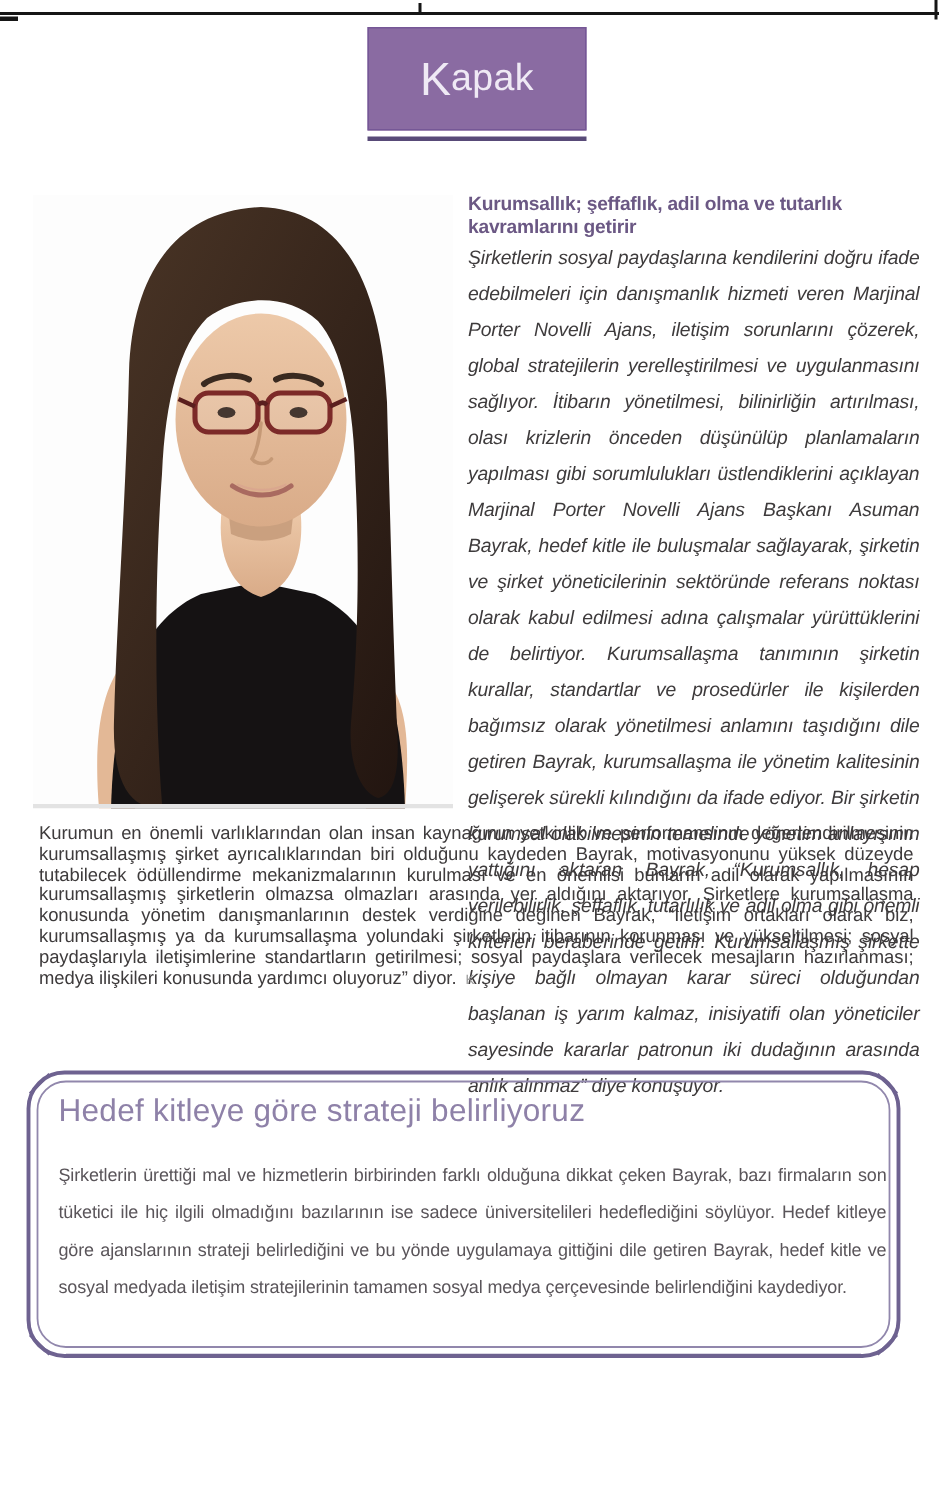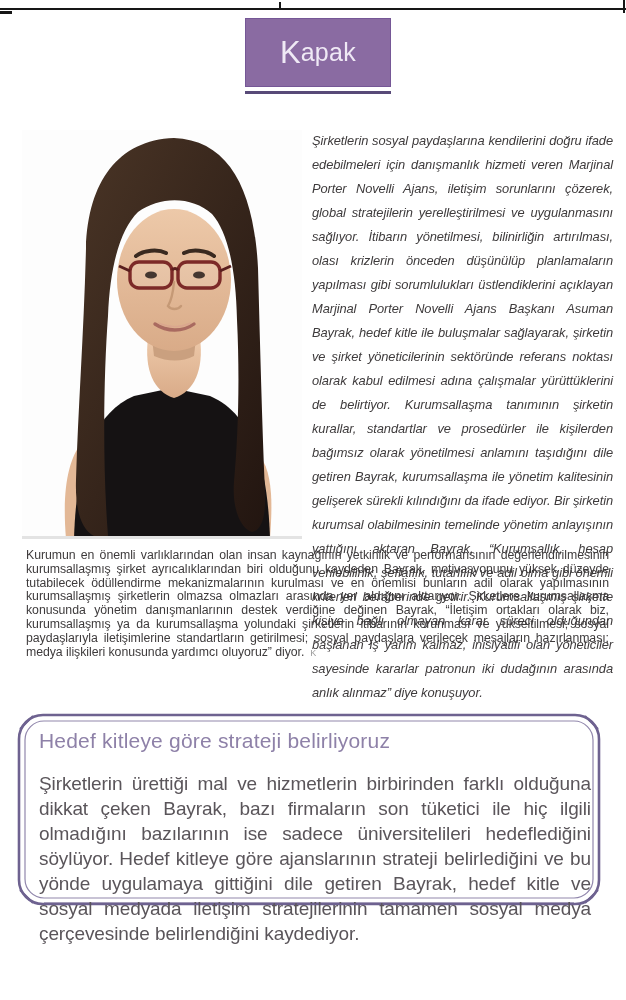--- a/index.html
+++ b/index.html
@@ -46,21 +46,21 @@
   .end-mark{font-size:9px;color:#9a9a9a;margin-left:6px;letter-spacing:0;}
   
   .quote-box{position:absolute;left:17px;top:713px;width:584px;height:193px;}
   .quote-frame{position:absolute;left:0;top:0;width:584px;height:193px;}
   .qb-heading{
     position:absolute;left:22px;top:16px;width:540px;margin:0;
     font-size:21px;font-weight:400;color:#8e81a8;letter-spacing:0.2px;
   }
   .qb-body{
     position:absolute;left:22px;top:58px;width:552px;margin:0;
-    font-size:19px;line-height:25px;color:#5a555a;text-align:justify;letter-spacing:-0.1px;
+    font-size:12px;line-height:25px;color:#5a555a;text-align:justify;letter-spacing:-0.1px;
   }
   
   .footer{position:absolute;left:0;top:955px;width:80px;height:45px;isolation:isolate;}
   .page-bar{position:absolute;left:13px;top:3px;width:21px;height:42px;background:#141414;}
   .page-number{
     position:absolute;left:9px;top:2px;font-size:20px;font-weight:bold;color:#ffffff;
     mix-blend-mode:difference;letter-spacing:0.5px;
   }
 </style>
 </head>
@@ -119,20 +119,21 @@
       <path d="M152,152 C151,163 149,171 146,176 C149,180 156,180 159,176" stroke="#c59976" stroke-width="2.4" fill="none" stroke-linecap="round"></path>
 
       <path d="M133,194 C145,202 161,202 172,194" stroke="#a96a60" stroke-width="3.4" fill="none" stroke-linecap="round"></path>
       <path d="M136,193 C148,198 158,198 169,193" stroke="#d8a28f" stroke-width="1.4" fill="none" opacity="0.7"></path>
 
       <rect x="0" y="406" width="280" height="3" fill="#e3e3e3"></rect>
     </svg>
   </div>
 
   <div class="intro">
+    <h2 class="intro-heading">Kurumsallık; şeffaflık, adil olma ve tutarlık kavramlarını getirir</h2>
     <p class="intro-body">Şirketlerin sosyal paydaşlarına kendilerini doğru ifade edebilmeleri için danışmanlık hizmeti veren Marjinal Porter Novelli Ajans, iletişim sorunlarını çözerek, global stratejilerin yerelleştirilmesi ve uygulanmasını sağlıyor. İtibarın yönetilmesi, bilinirliğin artırılması, olası krizlerin önceden düşünülüp planlamaların yapılması gibi sorumlulukları üstlendiklerini açıklayan Marjinal Porter Novelli Ajans Başkanı Asuman Bayrak, hedef kitle ile buluşmalar sağlayarak, şirketin ve şirket yöneticilerinin sektöründe referans noktası olarak kabul edilmesi adına çalışmalar yürüttüklerini de belirtiyor. Kurumsallaşma tanımının şirketin kurallar, standartlar ve prosedürler ile kişilerden bağımsız olarak yönetilmesi anlamını taşıdığını dile getiren Bayrak, kurumsallaşma ile yönetim kalitesinin gelişerek sürekli kılındığını da ifade ediyor. Bir şirketin kurumsal olabilmesinin temelinde yönetim anlayışının yattığını aktaran Bayrak, “Kurumsallık, hesap verilebilirlik, şeffaflık, tutarlılık ve adil olma gibi önemli kriterleri beraberinde getirir. Kurumsallaşmış şirkette kişiye bağlı olmayan karar süreci olduğundan başlanan iş yarım kalmaz, inisiyatifi olan yöneticiler sayesinde kararlar patronun iki dudağının arasında anlık alınmaz” diye konuşuyor.</p>
   </div>
 
   <div class="section">
     <p class="section-body"><span>Kurumun en önemli varlıklarından olan insan kaynağının yetkinlik ve performansının değerlendirilmesinin kurumsallaşmış şirket ayrıcalıklarından biri olduğunu kaydeden Bayrak, motivasyonunu yüksek düzeyde tutabilecek ödüllendirme mekanizmalarının kurulması ve en önemlisi bunların adil olarak yapılmasının kurumsallaşmış şirketlerin olmazsa olmazları arasında yer aldığını aktarıyor. Şirketlere kurumsallaşma konusunda yönetim danışmanlarının destek verdiğine değinen Bayrak, “İletişim ortakları olarak biz, kurumsallaşmış ya da kurumsallaşma yolundaki şirketlerin itibarının korunması ve yükseltilmesi; sosyal paydaşlarıyla iletişimlerine standartların getirilmesi; sosyal paydaşlara verilecek mesajların hazırlanması; medya ilişkileri konusunda yardımcı oluyoruz” diyor.</span><span class="end-mark">K</span></p>
   </div>
 
   <div class="quote-box">
     <svg class="quote-frame" viewBox="0 0 584 193">
       <rect x="2" y="2" width="580" height="189" rx="24" fill="none" stroke="#6e6290" stroke-width="2.6"></rect>

